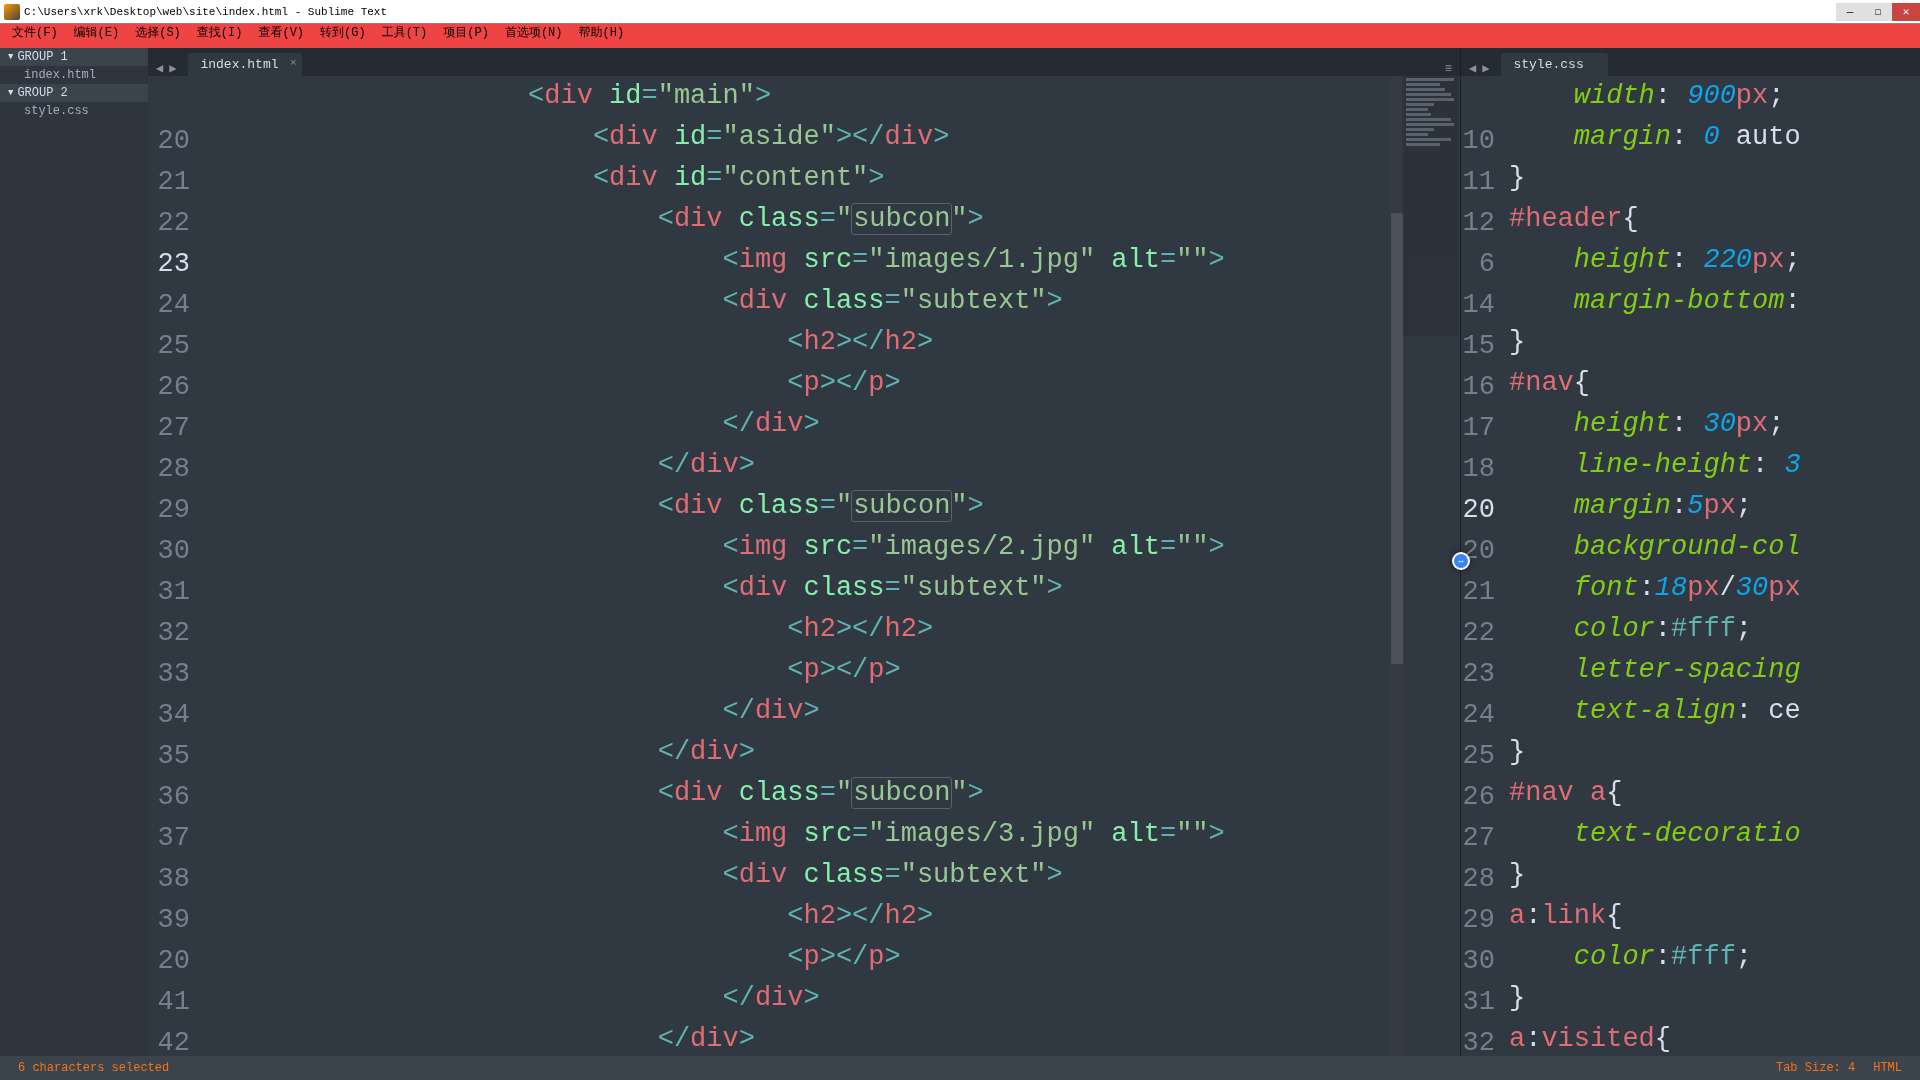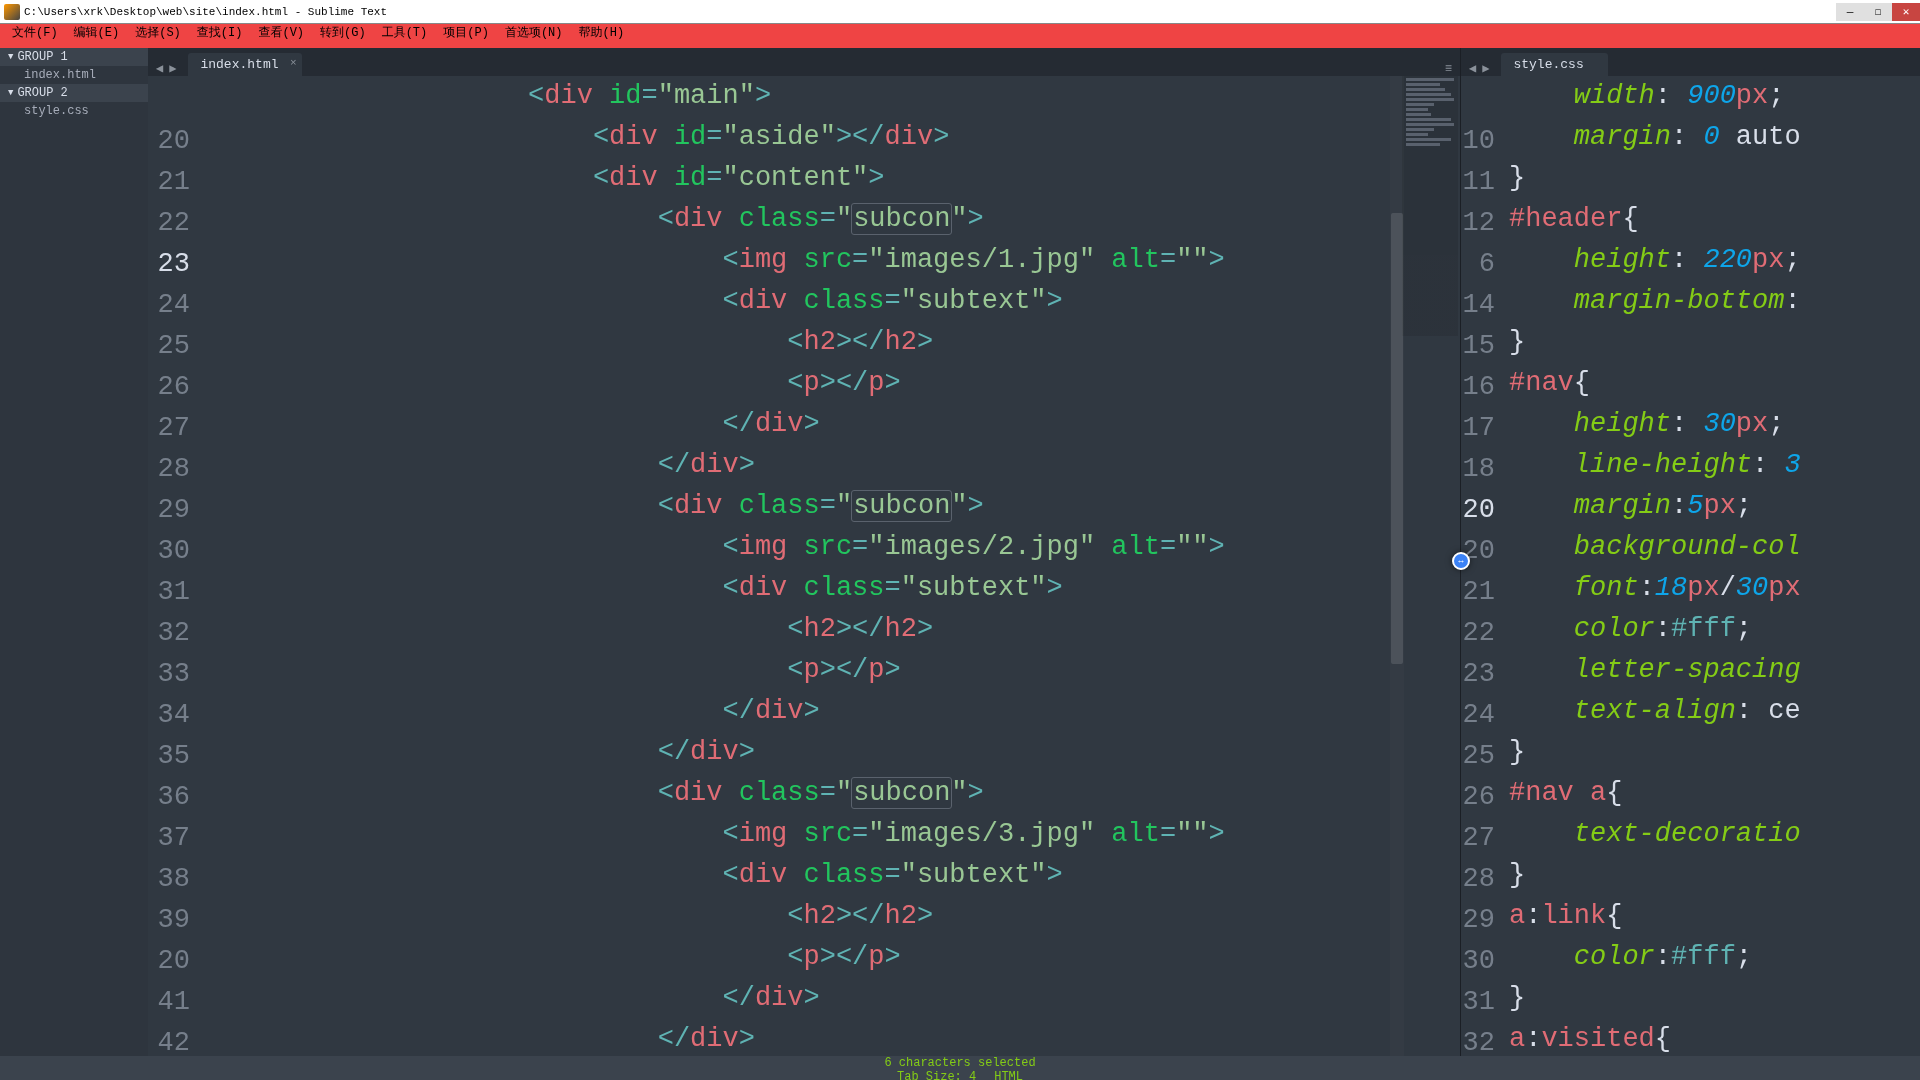--- a/index.html
+++ b/index.html
@@ -32,31 +32,31 @@
 .pane.right .gutter{width:48px;}
 .gutter .ln{height:41px;}
 .gutter .ln.hl{color:#d8dee9;}
 .code{flex:1;white-space:pre;color:#d8dee9;position:relative;}
 .code .line{height:41px;}
 .code .line.hl::before{content:"";position:absolute;left:-56px;right:0;height:41px;background:rgba(255,255,255,0.035);z-index:-1;}
 .pane.right .code .line.hl::before{left:-48px;}
 
 .tag{color:#e06c75;}       
 .punc{color:#5fb3b3;}      
-.attr{color:#22c55e;}      
+.attr{color:#86efac;}      
 .str{color:#99c794;}       
 .prop{color:#84cc16;font-style:italic;} 
 .sel{color:#e06c75;}       
 .num{color:#0ea5e9;font-style:italic;}       
 .css-punc{color:#d8dee9;}
 .hex{color:#5fb3b3;}
 .boxed{outline:1px solid #5a626d;border-radius:2px;padding:0 1px;}
 .minimap{position:absolute;top:28px;right:2px;width:56px;height:260px;background:linear-gradient(#2a3038,#2a3038);opacity:0.7;}
 .minimap .mm{height:3px;margin:2px 4px;background:#6b7380;}
-.statusbar{height:24px;background:#3b434d;display:flex;align-items:center;justify-content:space-between;font-family:"Segoe UI",sans-serif;font-size:12px;color:#84cc16;padding:0 10px;flex-direction:column;}
+.statusbar{height:24px;background:#3b434d;display:flex;align-items:center;justify-content:space-between;font-family:"Segoe UI",sans-serif;font-size:12px;color:#f97316;padding:0 18px;}
 .sright{display:flex;gap:18px;}
 .splitter{position:absolute;top:50%;left:-9px;width:18px;height:18px;background:#3b82f6;border:2px solid #fff;border-radius:50%;font-size:9px;display:flex;align-items:center;justify-content:center;color:#fff;z-index:5;box-shadow:0 0 6px rgba(0,0,0,.5);}
 .scrollbar-v{position:absolute;right:56px;top:28px;bottom:0;width:14px;background:rgba(255,255,255,0.02);}
 .scrollbar-v .thumb{position:absolute;left:1px;right:1px;top:14%;height:46%;background:rgba(255,255,255,0.12);border-radius:2px;}
 .watermark{position:absolute;top:46px;right:60px;font-size:42px;font-weight:bold;color:rgba(255,255,255,0.05);font-family:"Segoe UI",sans-serif;letter-spacing:2px;pointer-events:none;}
 </style>
 </head>
 <body>
 
 <div class="titlebar">

